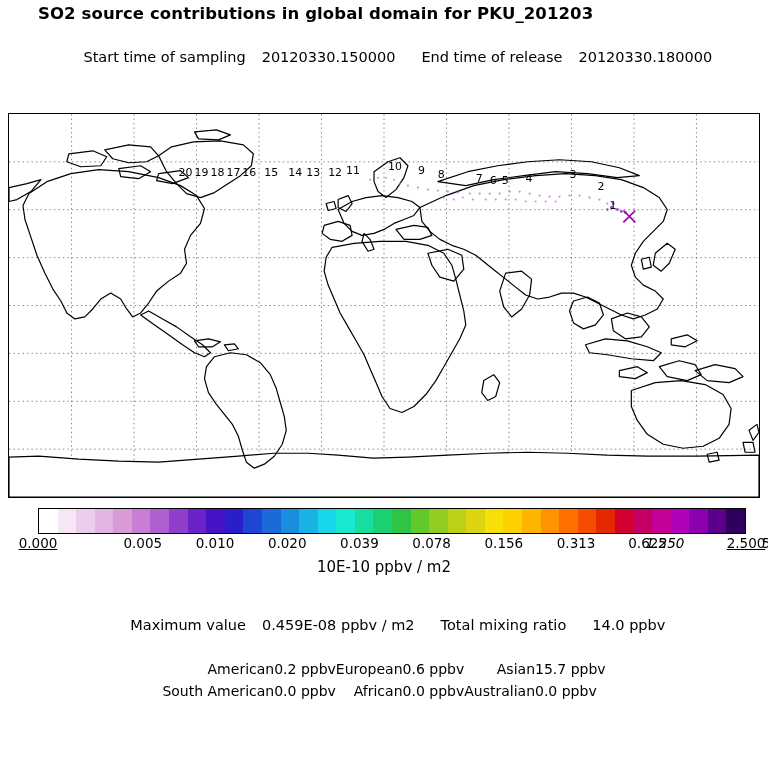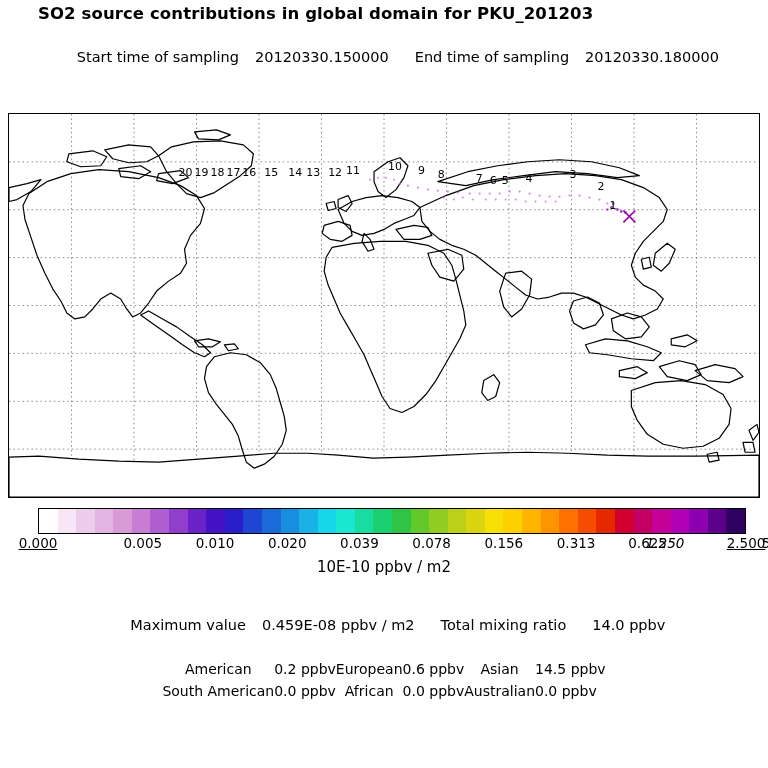--- a/index.html
+++ b/index.html
@@ -112,34 +112,34 @@
   .stats-table {
     margin: 0 auto;
     border-collapse: collapse;
   }
   .stats-table td {
     font-size: 14px;
     padding: 1px 0;
     line-height: 20px;
     white-space: nowrap;
   }
-  .cat-name { padding-right: 10px; }
+  .cat-name { text-align: right; padding-right: 10px; }
   .cat-val  { text-align: left; padding-right: 36px; }
   .cat-val.last { padding-right: 0; }
 </style>
 </head>
 <body>
 
 <div class="page">
 
   <div class="header">
     <div class="title">SO2 source contributions in global domain for PKU_201203</div>
 
     <div class="subline">
-      <span>Start time of sampling</span><span class="sub-gap-sm"></span><span>20120330.150000</span><span class="sub-gap-lg"></span><span>End time of sampling</span><span class="sub-gap-sm"></span><span>20120330.180000</span>
+      <span>Start time of sampling</span><span class="sub-gap-sm"></span><span>20120330.150000</span><span class="sub-gap-lg"></span><span>End time of release</span><span class="sub-gap-sm"></span><span>20120330.180000</span>
     </div>
 
     <div class="subline">
       <span>Lower release height</span><span class="sub-gap-lg"></span><span>10 m</span><span class="sub-gap-lg"></span><span>Upper release height</span><span class="sub-gap-lg"></span><span>30 m</span><span class="sub-gap-lg"></span><span>agl</span>
     </div>
 
     <div class="subline">
       <span>Passive tracer used, meteorological data are from ECMWF</span>
     </div>
   </div>
@@ -402,21 +402,21 @@
       <span>Maximum value</span><span class="sub-gap-sm"></span><span>0.459E-08 ppbv / m2</span><span class="sub-gap-lg"></span><span>Total mixing ratio</span><span class="sub-gap-lg"></span><span>14.0 ppbv</span>
     </div>
     <table class="stats-table">
       <tbody>
         <tr>
           <td class="cat-name">American</td>
           <td class="cat-val">0.2 ppbv</td>
           <td class="cat-name">European</td>
           <td class="cat-val">0.6 ppbv</td>
           <td class="cat-name">Asian</td>
-          <td class="cat-val last">14.5 ppbv</td>
+          <td class="cat-val last">15.7 ppbv</td>
         </tr>
         <tr>
           <td class="cat-name">South American</td>
           <td class="cat-val">0.0 ppbv</td>
           <td class="cat-name">African</td>
           <td class="cat-val">0.0 ppbv</td>
           <td class="cat-name">Australian</td>
           <td class="cat-val last">0.0 ppbv</td>
         </tr>
       </tbody>

